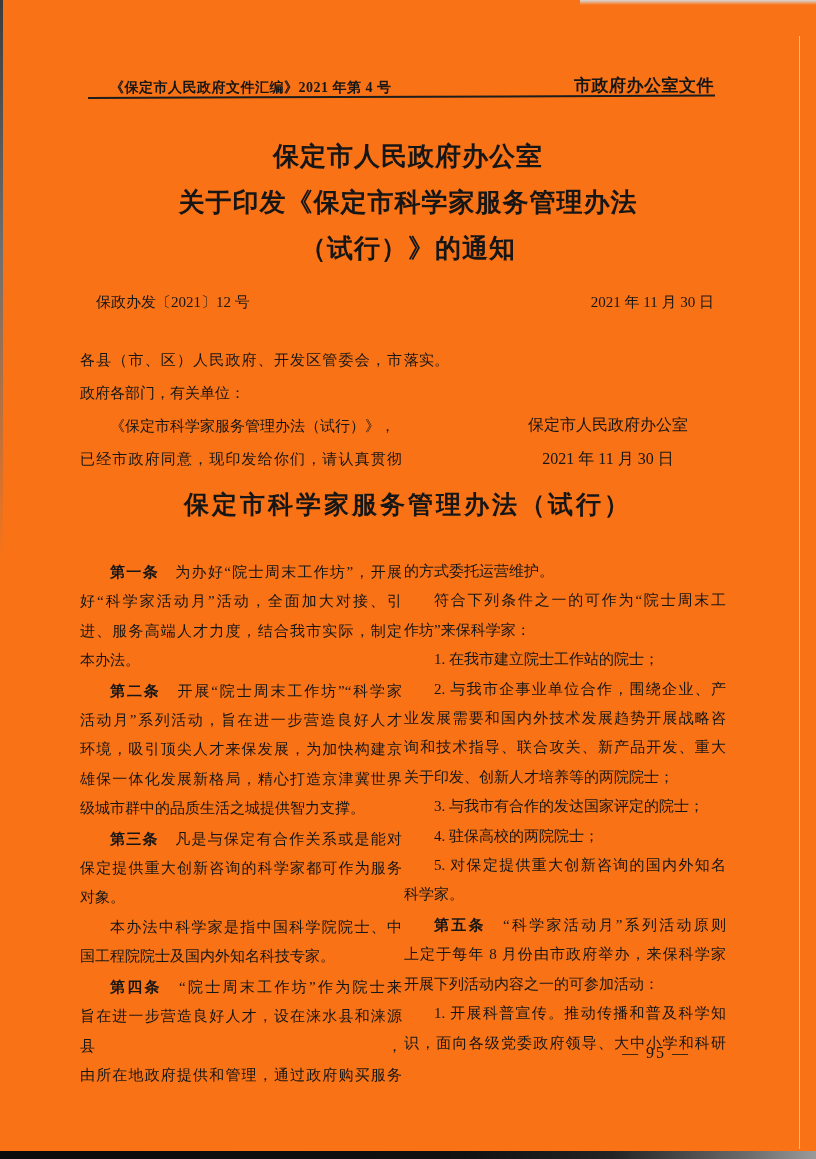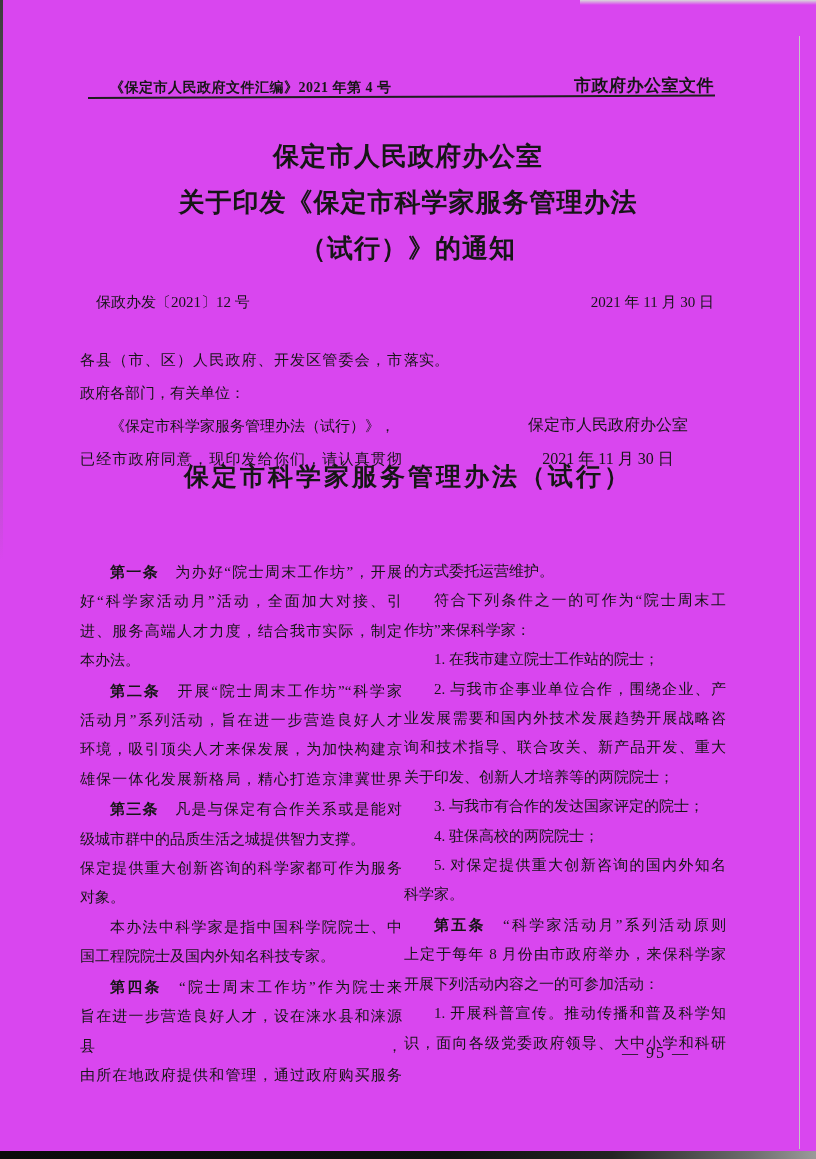--- a/index.html
+++ b/index.html
@@ -1,20 +1,20 @@
 <!DOCTYPE html>
 <html><head>
 <meta charset="utf-8">
 <style>
   html,body{margin:0;padding:0;}
   body{background:#e8e8e6;}
   .page{
     position:relative;
     width:816px;height:1159px;
-    background:#d946ef;
+    background:#f97316;
     overflow:hidden;
     font-family:"Liberation Serif", serif;
     color:#161616;
   }
   
   .scan-left{position:absolute;left:0;top:0;width:3px;height:560px;
     background:linear-gradient(180deg,#3c3c3c 0%,#6f6f6f 45%,rgba(130,130,130,0) 100%);}
   .scan-bottom{position:absolute;left:0;bottom:0;height:8px;width:100%;
     background:linear-gradient(90deg,#0b0b0b 0%,#101010 55%,#232323 75%,#6d6d6d 92%,#9a9a9a 100%);}
   .scan-right{position:absolute;left:799px;top:36px;bottom:10px;width:1px;background:#c6c6c6;}
@@ -46,21 +46,21 @@
   .body-cols .ln{line-height:29.4px;}
 
   .ln{white-space:normal;}
   .j{text-align:justify;text-align-last:justify;}
   .ind{text-indent:2em;}
   .art{font-family:"Liberation Sans", sans-serif;font-weight:700;}
 
   .signer-block{margin-top:31px;line-height:34px;font-size:16px;
     width:fit-content;margin-left:auto;margin-right:38px;text-align:center;}
 
-  .reg-title{position:absolute;left:0;top:460px;width:100%;text-align:center;
+  .reg-title{position:absolute;left:0;top:488px;width:100%;text-align:center;
     font-weight:700;font-size:25px;letter-spacing:3px;margin:0;}
 
   .page-no{position:absolute;top:1044px;right:126px;font-size:16px;letter-spacing:2px;}
 </style>
 </head>
 <body>
 
 <div class="page">
 
   <div class="scan-left"></div>
@@ -106,22 +106,22 @@
   <div class="cols body-cols">
     <div class="col">
       <div class="ln ind j"><b class="art">第一条</b><span>　为办好“院士周末工作坊”，开展</span></div>
       <div class="ln j">好“科学家活动月”活动，全面加大对接、引</div>
       <div class="ln j">进、服务高端人才力度，结合我市实际，制定</div>
       <div class="ln">本办法。</div>
       <div class="ln ind j"><b class="art">第二条</b><span>　开展“院士周末工作坊”“科学家</span></div>
       <div class="ln j">活动月”系列活动，旨在进一步营造良好人才</div>
       <div class="ln j">环境，吸引顶尖人才来保发展，为加快构建京</div>
       <div class="ln j">雄保一体化发展新格局，精心打造京津冀世界</div>
+      <div class="ln">级城市群中的品质生活之城提供智力支撑。</div>
       <div class="ln ind j"><b class="art">第三条</b><span>　凡是与保定有合作关系或是能对</span></div>
-      <div class="ln">级城市群中的品质生活之城提供智力支撑。</div>
       <div class="ln j">保定提供重大创新咨询的科学家都可作为服务</div>
       <div class="ln">对象。</div>
       <div class="ln ind j">本办法中科学家是指中国科学院院士、中</div>
       <div class="ln">国工程院院士及国内外知名科技专家。</div>
       <div class="ln ind j"><b class="art">第四条</b><span>　“院士周末工作坊”作为院士来</span></div>
       <div class="ln j">旨在进一步营造良好人才，设在涞水县和涞源县，</div>
       <div class="ln j">由所在地政府提供和管理，通过政府购买服务</div>
     </div>
     <div class="col">
       <div class="ln">的方式委托运营维护。</div>

